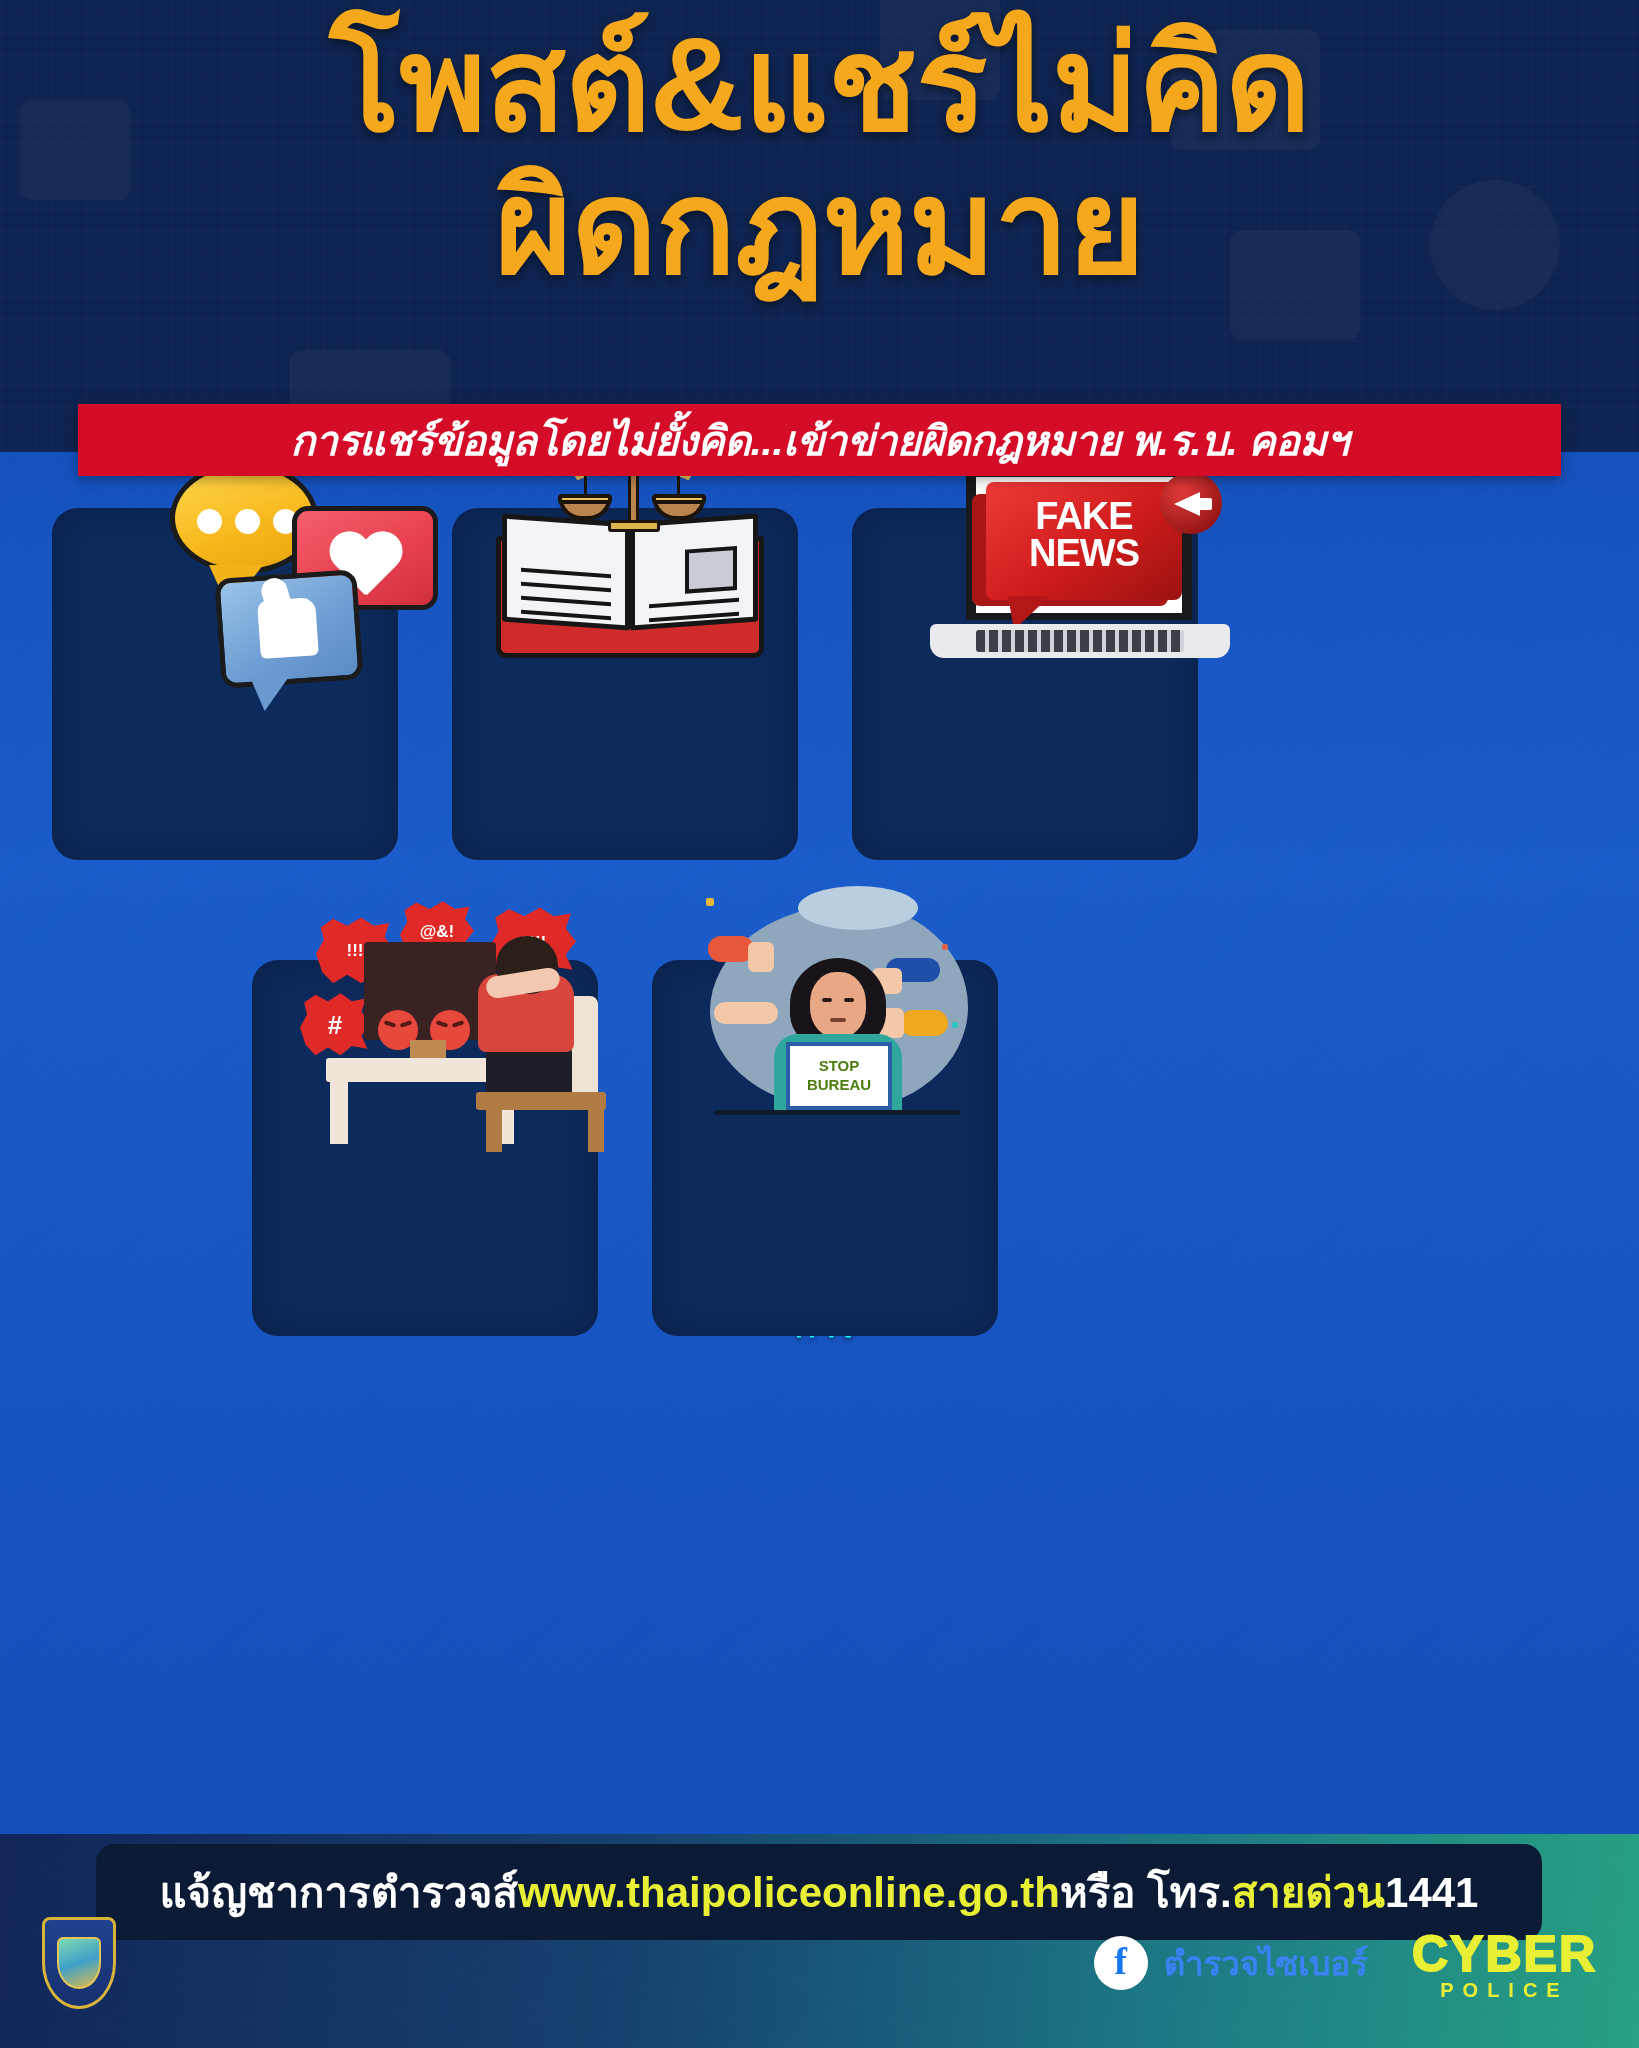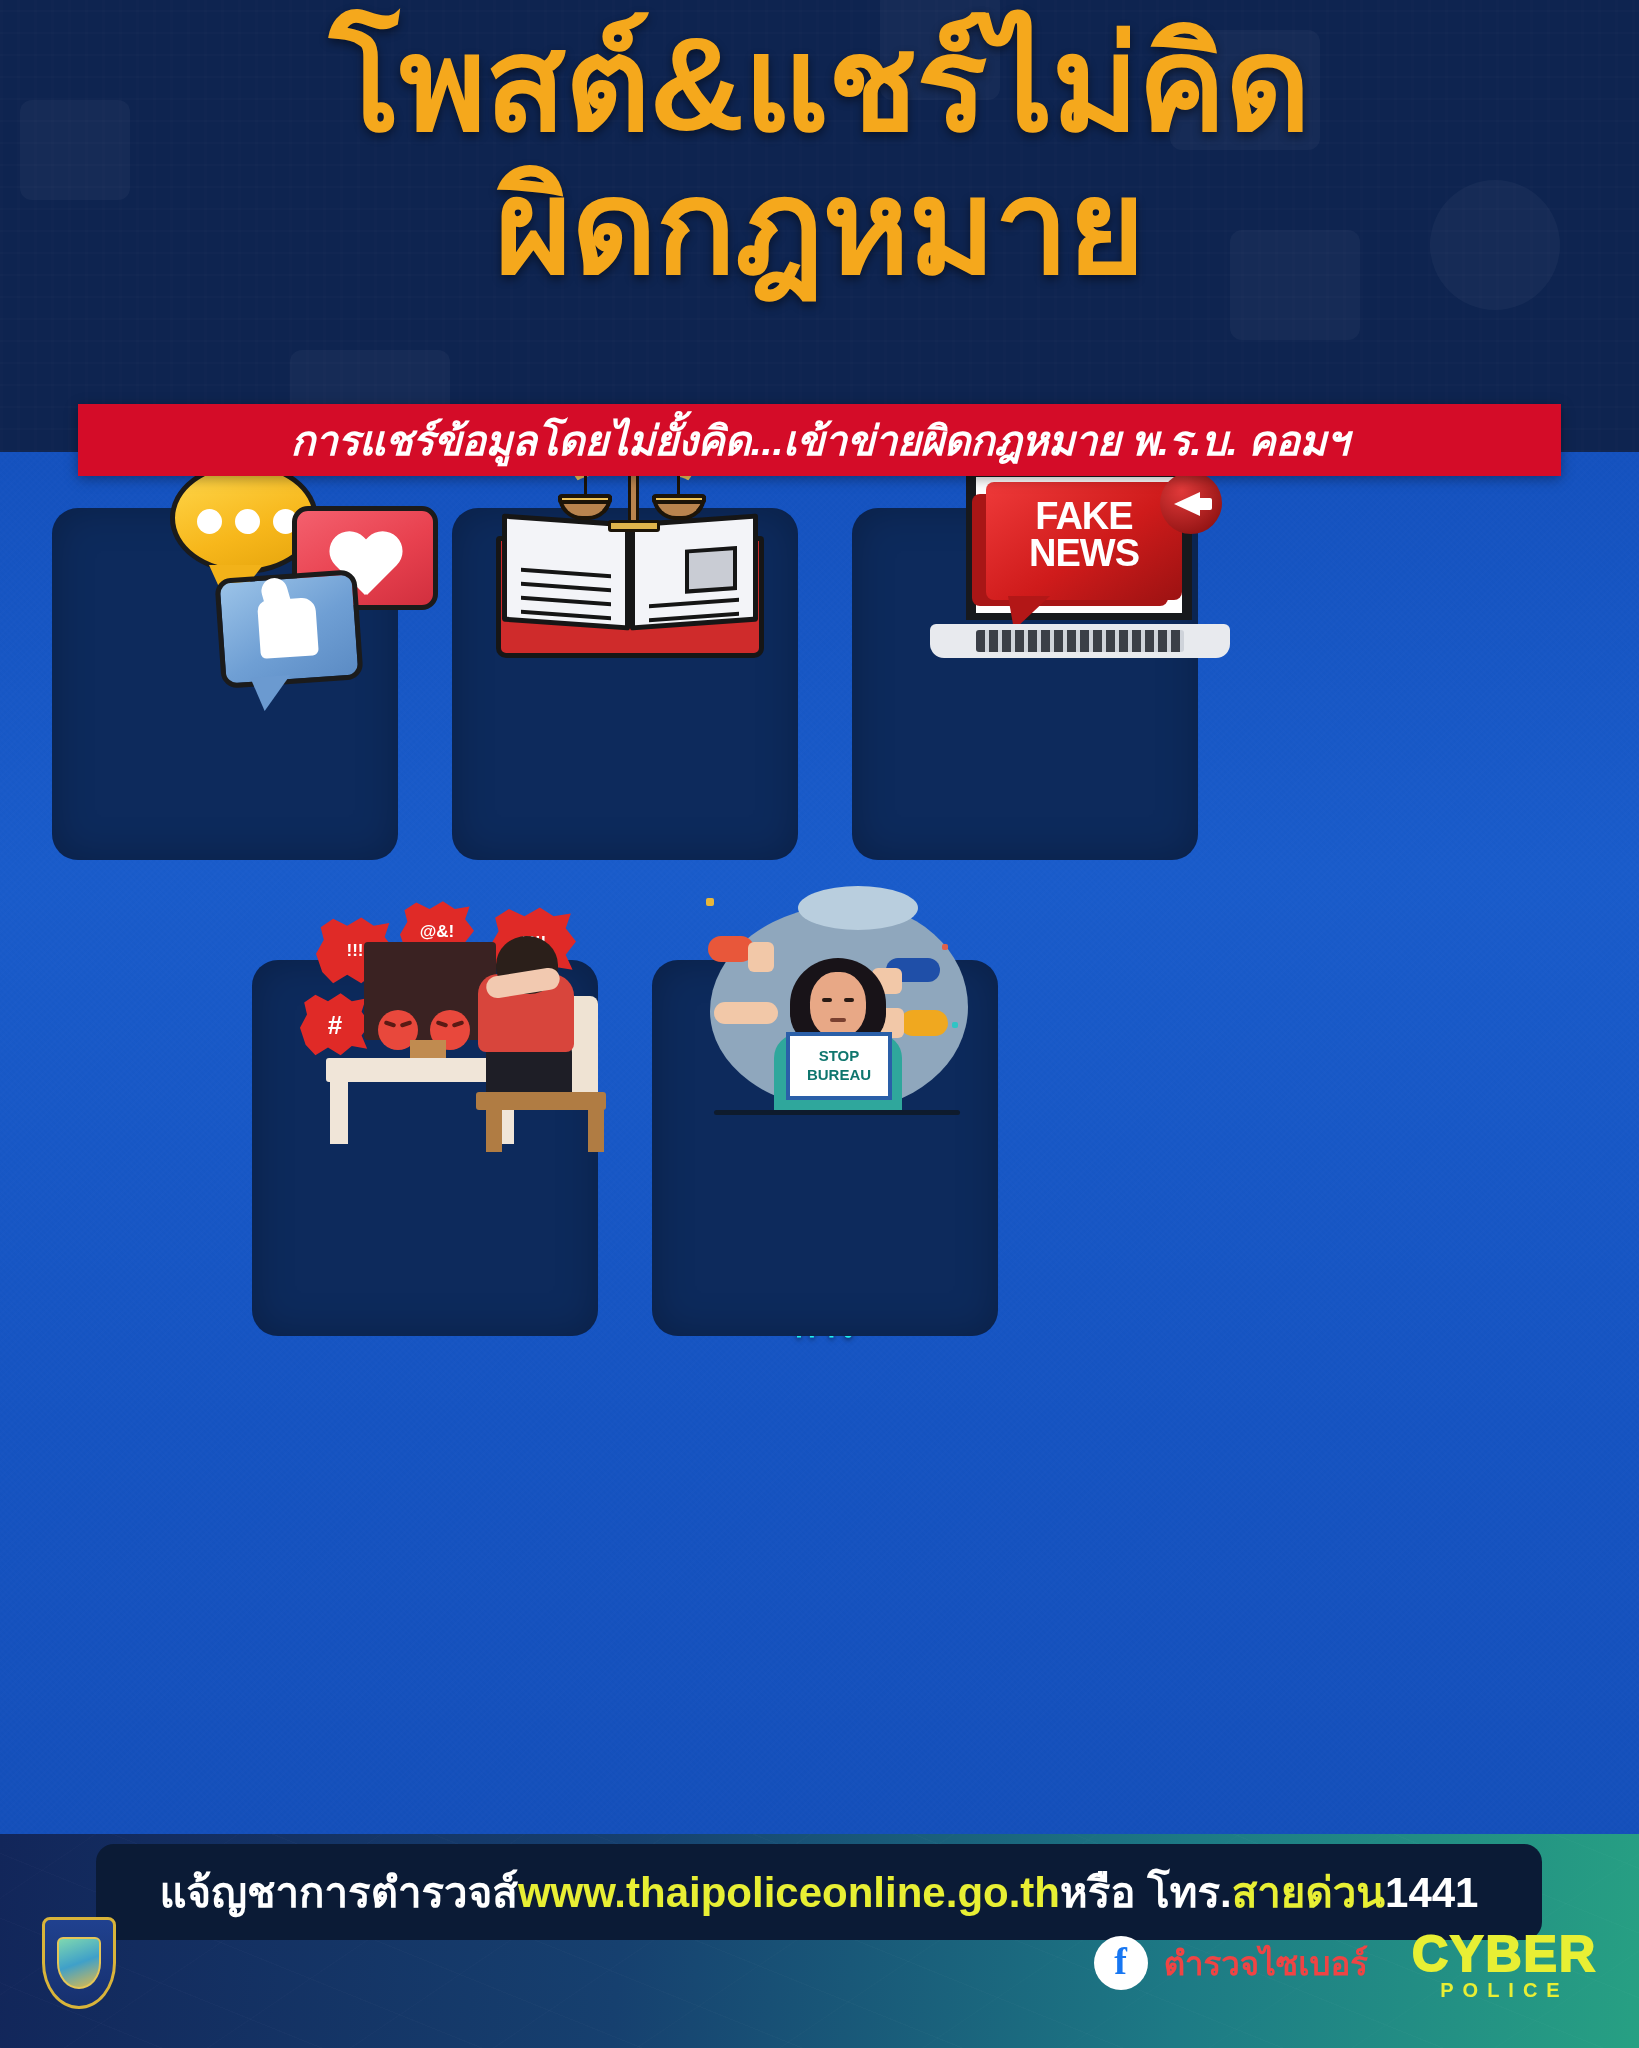--- a/index.html
+++ b/index.html
@@ -287,24 +287,24 @@
   .cloud {
     position: absolute; left: 108px; top: 2px; width: 120px; height: 44px;
     background: #b9cede; border-radius: 50%;
   }
   .girl-hair { position: absolute; left: 100px; top: 74px; width: 96px; height: 92px; background: #181318; border-radius: 50% 50% 40% 40%; }
   .girl-face { position: absolute; left: 120px; top: 88px; width: 56px; height: 66px; background: #e8a886; border-radius: 46%; }
   .eye { position: absolute; top: 26px; width: 10px; height: 4px; background: #2a1a14; border-radius: 2px; }
   .mouth { position: absolute; left: 20px; top: 46px; width: 16px; height: 4px; background: #7a4030; border-radius: 2px; }
   .girl-body { position: absolute; left: 84px; top: 150px; width: 128px; height: 78px; background: #2fa79c; border-radius: 24px 24px 0 0; }
   .sign {
-    position: absolute; left: 96px; top: 148px; width: 106px; height: 68px;
+    position: absolute; left: 96px; top: 158px; width: 106px; height: 68px;
     background: #fff; border: 4px solid #2a5fa8;
     display: flex; flex-direction: column; align-items: center; justify-content: center;
-    font-weight: bold; font-size: 15px; color: #0f766e; line-height: 1.25;
+    font-weight: bold; font-size: 15px; color: #4d7c0f; line-height: 1.25;
   }
   .hand { position: absolute; width: 56px; height: 28px; border-radius: 14px; }
   .thumbdown { position: absolute; width: 26px; height: 30px; background: #f2c8a8; border-radius: 6px; }
   .ground { position: absolute; left: 24px; top: 226px; width: 246px; height: 5px; background: #0e1b2d; border-radius: 3px; }
   .sparkle { position: absolute; width: 8px; height: 8px; border-radius: 2px; }
 
   
   .contact {
     position: absolute; left: 96px; top: 1844px; width: 1446px; height: 96px;
     background: #0b1b36; border-radius: 18px;
@@ -333,21 +333,21 @@
   .org { margin-left: 20px; }
   .org-th { color: #fff; font-weight: bold; font-size: 31px; line-height: 1.1; }
   .org-en { color: #fff; font-weight: bold; font-size: 24px; letter-spacing: .4px; margin-top: 6px; }
   .fb-wrap { margin-left: auto; display: flex; align-items: center; gap: 16px; }
   .fb-circle {
     width: 54px; height: 54px; border-radius: 50%; background: #fff;
     display: flex; align-items: center; justify-content: center;
     color: #1877f2; font-weight: bold; font-size: 38px; font-family: "Liberation Serif", serif;
     line-height: 1; padding-bottom: 4px;
   }
-  .fb-name { color: #ef4444; font-weight: bold; font-size: 33px; }
+  .fb-name { color: #3b82f6; font-weight: bold; font-size: 33px; }
   .cyber-logo { margin-left: 44px; text-align: center; }
   .cyber-word {
     color: #e8ef34; font-weight: bold; font-size: 50px; letter-spacing: 2px;
     -webkit-text-stroke: 2px #e8ef34;
   }
   .cyber-sub { color: #e8ef34; font-weight: bold; font-size: 20px; letter-spacing: 9px; margin-top: -4px; }
 </style>
 </head>
 <body>
 

